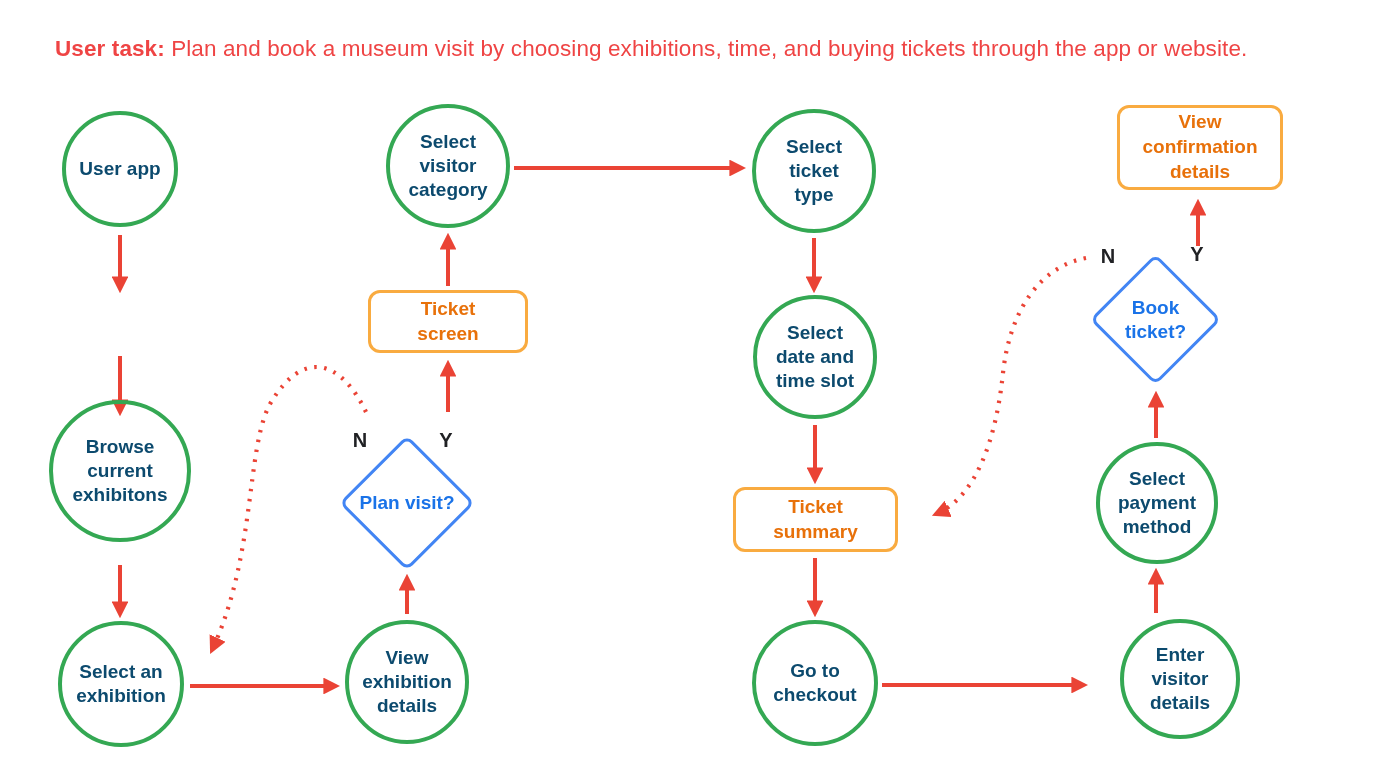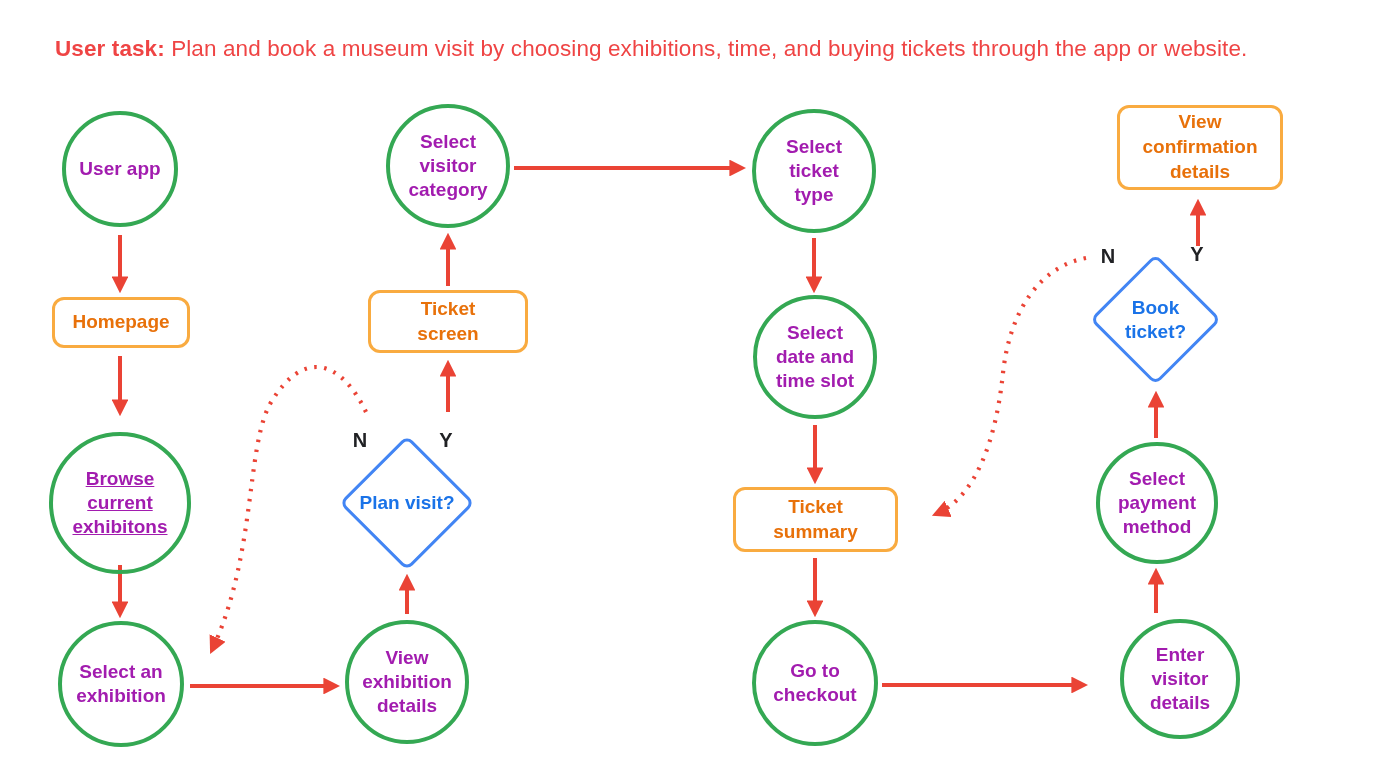--- a/index.html
+++ b/index.html
@@ -10,21 +10,21 @@
   .page-header {
     position:absolute; left:55px; top:33px; width:1255px;
     font-size:22.5px; line-height:1.45; color:#ef4444; letter-spacing:0.1px;
   }
   .page-header b { font-weight:700; }
   svg.arrows { position:absolute; left:0; top:0; z-index:1; }
   .node { position:absolute; z-index:2; display:flex; align-items:center; justify-content:center;
           text-align:center; font-weight:700; white-space:pre-line; box-sizing:border-box; }
   .circle {
     border:4px solid #34A853; border-radius:50%;
-    color:#a21caf; font-size:19px; line-height:1.28;
+    color:#0c4a6e; font-size:19px; line-height:1.28;
   }
   .orect {
     border:3.5px solid #F9AB40; border-radius:12px;
     color:#E8710A; font-size:19px; line-height:1.3;
   }
   .diamond {
     border:3.5px solid #4285F4; border-radius:8px;
     transform:rotate(45deg);
   }
   .diamond .dtext {
@@ -68,23 +68,22 @@
       <line x1="1198" y1="246" x2="1198" y2="203" marker-end="url(#ah)"></line>
     </g>
     <g stroke="#EA4335" stroke-width="4.2" fill="none" stroke-dasharray="2.5 7.5">
       <path d="M 366 412 C 342 362, 304 346, 270 404 C 246 448, 256 556, 212 650" marker-end="url(#ah)"></path>
       <path d="M 1086 258 C 1042 266, 1010 308, 1003 373 C 996 440, 976 497, 936 514" marker-end="url(#ah)"></path>
     </g>
   </svg>
 
   <div class="node circle" style="left:62px; top:111px; width:116px; height:116px;"><span>User app</span></div>
 
-  <div class="node orect" style="left:52px; top:297px; width:138px; height:51px;"><span>Homepage</span></div>
 
-  <div class="node circle" style="left:49px; top:432px; width:142px; height:142px;text-decoration:underline;"><span>Browse
+  <div class="node circle" style="left:49px; top:400px; width:142px; height:142px;"><span>Browse
 current
 exhibitons</span></div>
 
   <div class="node circle" style="left:58px; top:621px; width:126px; height:126px;"><span>Select an
 exhibition</span></div>
 
   <div class="node circle" style="left:386px; top:104px; width:124px; height:124px;"><span>Select
 visitor
 category</span></div>
 

